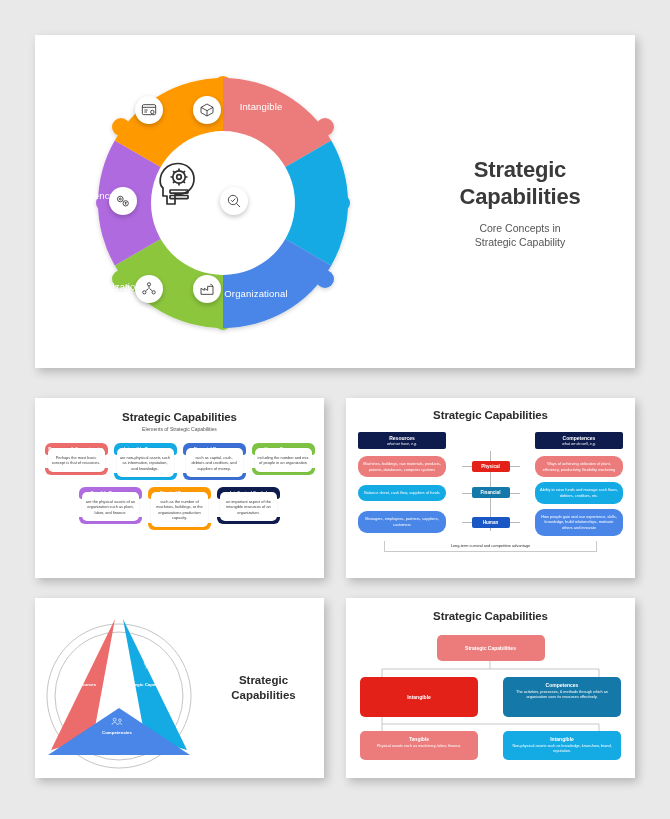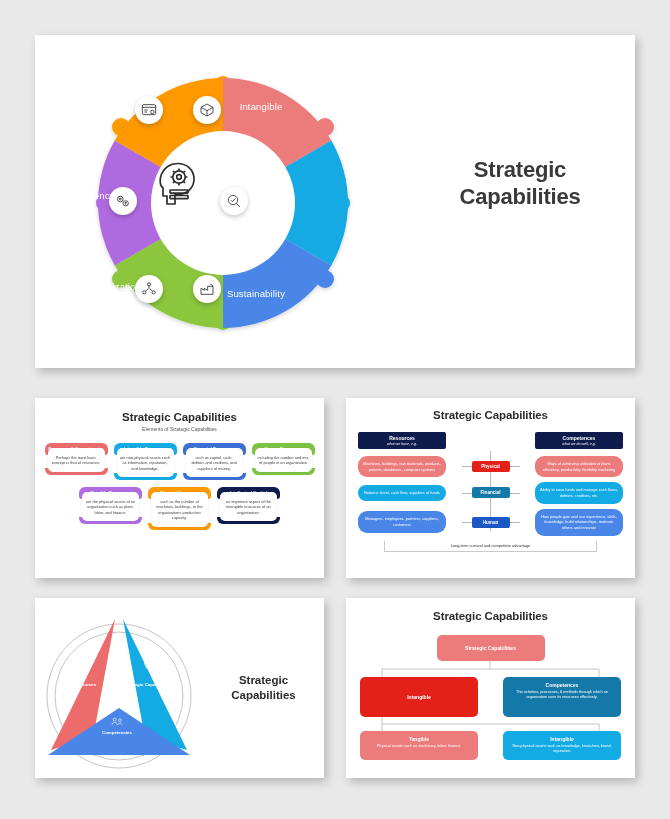--- a/index.html
+++ b/index.html
@@ -175,21 +175,21 @@
               <path d="M145,145 L36.75,207.5 A125,125 0 0,1 36.75,82.5 Z" fill="#b06be0"></path>
 
               <path d="M145,145 L36.75,82.5 A125,125 0 0,1 145,20 Z" fill="#ff9900"></path>
             </g>
             <circle cx="145" cy="145" r="72" fill="#ffffff"></circle>
           </svg>
         </div>
 
         <div class="seg-label lab-foundations">Intangible</div>
         <div class="seg-label lab-analysis">Analysis</div>
-        <div class="seg-label lab-sust">Sustainability</div>
+        <div class="seg-label lab-sust">Organizational</div>
         <div class="seg-label lab-org">Organizational Knowledge</div>
         <div class="seg-label lab-cost">Cost Efficiency</div>
         <div class="seg-label lab-development">Development</div>
 
         <div class="icon-bubble ib-foundations">
           <svg width="16" height="16" viewBox="0 0 24 24" fill="none" stroke="#333" stroke-width="1.3">
             <path d="M3 8l9-5 9 5-9 5-9-5z"></path>
               <path d="M3 8v8l9 5 9-5V8"></path>
               <path d="M12 13v8"></path>
           </svg>
@@ -242,20 +242,24 @@
             <rect x="13" y="40.5" width="18" height="3.2" rx=".6"></rect>
           </svg>
         </div>
       </div>
 
       <div class="hero-text">
         <div class="hero-title">
           <div>Strategic</div>
           <div>Capabilities</div>
         </div>
+        <div class="hero-sub">
+          <div>Core Concepts in</div>
+          <div>Strategic Capability</div>
+        </div>
       </div>
     </div>
   </div>
 
   <div class="slide" id="slide-elements">
     <div class="inner">
       <div class="mini-title">Strategic Capabilities</div>
       <div class="mini-sub">Elements of Strategic Capabilities</div>
 
       <div class="card-row r1" style="margin-top:11px">

